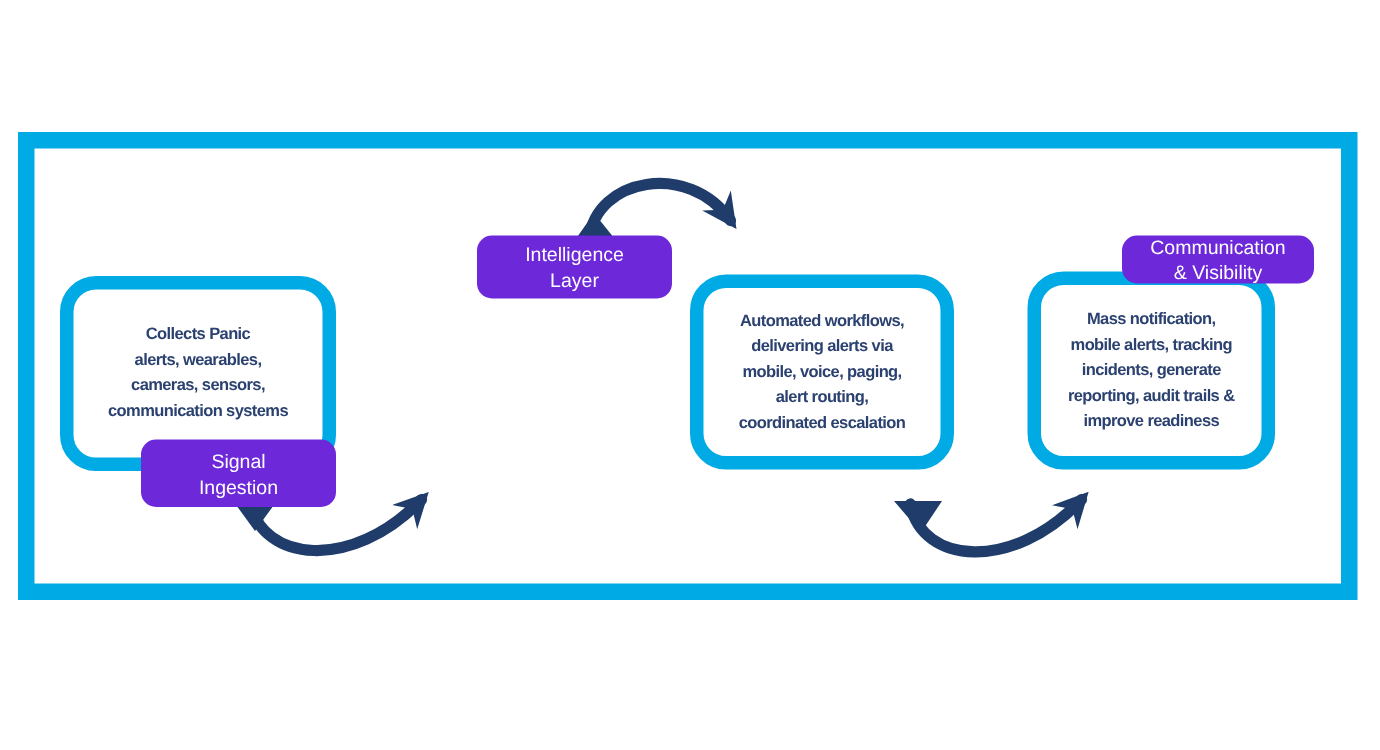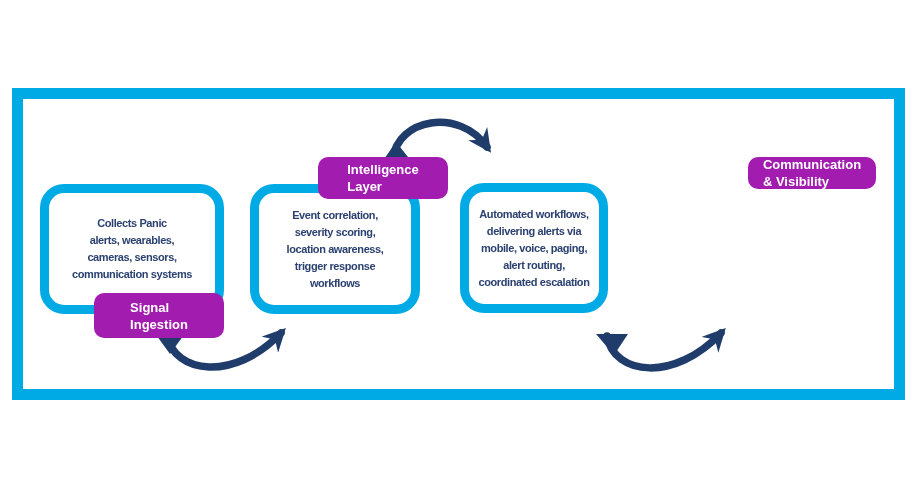--- a/index.html
+++ b/index.html
@@ -15,26 +15,26 @@
     position:absolute; background:#ffffff; border:9px solid #00AAE4;
     border-radius:24px; display:flex; align-items:center; justify-content:center;
     box-sizing:border-box; z-index:2;
   }
   .panel-text {
     color:#2B4170; font-weight:bold; font-size:11px; line-height:17px;
     text-align:center; white-space:pre; letter-spacing:-0.4px;
   }
   .panel1 { left:40px;  top:184px; width:184px; height:130px; }
   .panel2 { left:250px; top:184px; width:170px; height:130px; }
-  .panel3 { left:460px; top:183px; width:148px; height:130px; }
+  .panel3 { left:460px; top:183px; width:176px; height:130px; }
   .panel4 { left:685px; top:181px; width:165px; height:132px; }
   .tag {
-    position:absolute; background:#a21caf; color:#ffffff; border-radius:10px;
-    display:flex; align-items:center; justify-content:center; text-align:left;
-    font-weight:bold; font-size:13px; line-height:17px; white-space:pre;
+    position:absolute; background:#6d28d9; color:#ffffff; border-radius:10px;
+    display:flex; align-items:center; justify-content:center; text-align:center;
+    font-weight:normal; font-size:13px; line-height:17px; white-space:pre;
     z-index:4; box-sizing:border-box;
   }
   .tag1 { left:94px;  top:293px; width:130px; height:45px; }
   .tag2 { left:318px; top:157px; width:130px; height:42px; }
   .tag3 { left:532px; top:295px; width:130px; height:42px; }
   .tag4 { left:748px; top:157px; width:128px; height:32px; }
   .arrows { position:absolute; left:0; top:0; width:920px; height:500px; z-index:3; pointer-events:none; }
 </style>
 </head>
 <body>
@@ -42,33 +42,33 @@
 <div class="canvas">
 
   <div class="frame"></div>
 
   <div class="panel panel1">
     <div class="panel-text">Collects Panic
 alerts, wearables,
 cameras, sensors,
 communication systems</div>
   </div>
-  <div class="panel panel2">
-    <div class="panel-text">Event correlation,
-severity scoring,
-location awareness,
-trigger response
-workflows</div>
-  </div>
   <div class="panel panel3">
     <div class="panel-text">Automated workflows,
 delivering alerts via
 mobile, voice, paging,
 alert routing,
 coordinated escalation</div>
+  </div>
+  <div class="panel panel4">
+    <div class="panel-text">Mass notification,
+mobile alerts, tracking
+incidents, generate
+reporting, audit trails &amp;
+improve readiness</div>
   </div>
 
   <svg class="arrows" viewBox="0 0 920 500" xmlns="http://www.w3.org/2000/svg">
     <defs>
       <marker id="ah" viewBox="0 0 10 10" refX="7" refY="5" markerWidth="3.1" markerHeight="3.1" orient="auto">
         <path d="M0,0 L10,5 L0,10 L3.2,5 Z" fill="#1F3C6A"></path>
       </marker>
     </defs>
 
     <polygon points="154,332 186,332 170,354" fill="#1F3C6A"></polygon>

